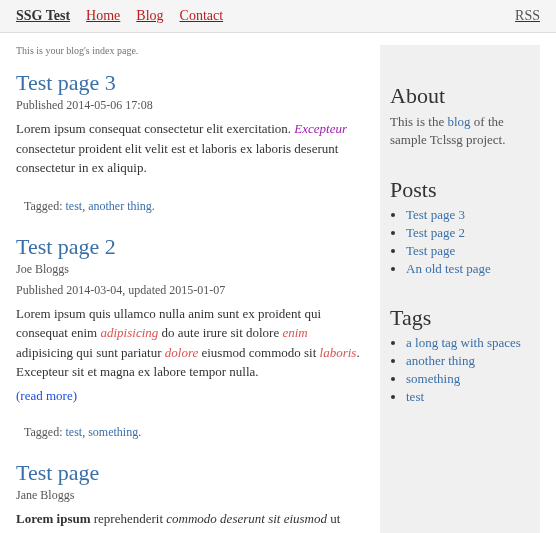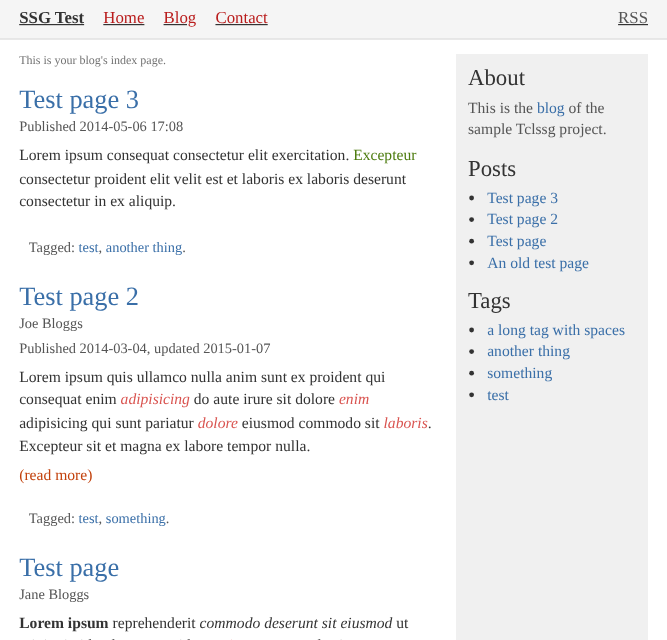--- a/index.html
+++ b/index.html
@@ -32,28 +32,28 @@
 
     
     .blog-intro { font-size: 10px; color: #737373; margin-bottom: 14px; }
 
     
     .post { margin-bottom: 20px; }
     .post-title { font-size: 22px; font-weight: normal; color: #3a6fa8; margin-bottom: 2px; }
     .post-title a { color: #3a6fa8; text-decoration: none; }
     .post-meta { font-size: 12px; color: #555; margin-bottom: 6px; }
     .post-body { font-size: 13px; line-height: 1.5; color: #333; margin-bottom: 6px; }
-    .read-more { font-size: 13px; color: #c2410c; text-decoration: none; }
+    .read-more { font-size: 13px; color: #1d4ed8; text-decoration: none; }
     .post-tags { font-size: 12px; color: #555; margin-top: 21px; padding-left: 8px; }
     .post-tags a { color: #3a6fa8; text-decoration: none; }
 
     
     #sidebar { background: #f0f0f0; padding: 10px; font-size: 13px; }
     .sidebar-section { margin-bottom: 14px; }
-    .sidebar-section h2 { font-size: 19px; font-weight: normal; color: #333; margin-bottom: 4px; border-bottom: none; }
+    .sidebar-section h2 { font-size: 22px; font-weight: normal; color: #333; margin-bottom: 4px; border-bottom: none; margin-top: 28px; }
     .sidebar-about-text { font-size: 13px; color: #555; line-height: 1.4; }
     .sidebar-about-text a { color: #3a6fa8; text-decoration: none; }
     .sidebar-section ul { list-style: disc; padding-left: 16px; }
     .sidebar-section ul li { margin-bottom: 2px; }
     .sidebar-section ul li a { color: #3a6fa8; text-decoration: none; font-size: 13px; }
   </style>
 </head>
 <body>
 
 <nav id="navbar">
@@ -67,21 +67,21 @@
 <div id="content-wrapper">
 
   <main id="main-content">
 
     <p class="blog-intro">This is your blog's index page.</p>
 
     <div id="posts-container">
         <div class="post">
           <h2 class="post-title"><a href="#">Test page 3</a></h2>
           <div class="post-meta">Published 2014-05-06 17:08</div>
-          <p class="post-body"><span>Lorem ipsum consequat consectetur elit exercitation. </span><span style="color: #4d7c0f; ">Excepteur</span><span> consectetur proident elit velit est et laboris ex laboris deserunt consectetur in ex aliquip.</span></p>
+          <p class="post-body"><span>Lorem ipsum consequat consectetur elit exercitation. </span><span style="color: #a21caf; font-style: italic;">Excepteur</span><span> consectetur proident elit velit est et laboris ex laboris deserunt consectetur in ex aliquip.</span></p>
           <div class="post-tags">Tagged: <a href="#">test</a>, <a href="#">another thing</a>.</div>
         </div>
         <div class="post">
           <h2 class="post-title"><a href="#">Test page 2</a></h2>
           <div class="post-meta">Joe Bloggs</div>
           <div class="post-meta">Published 2014-03-04, updated 2015-01-07</div>
           <p class="post-body"><span>Lorem ipsum quis ullamco nulla anim sunt ex proident qui consequat enim </span><span style="color: rgb(217, 83, 79); font-style: italic;">adipisicing</span><span> do aute irure sit dolore </span><span style="color: rgb(217, 83, 79); font-style: italic;">enim</span><span> adipisicing qui sunt pariatur </span><span style="color: rgb(217, 83, 79); font-style: italic;">dolore</span><span> eiusmod commodo sit </span><span style="color: rgb(217, 83, 79); font-style: italic;">laboris</span><span>. Excepteur sit et magna ex labore tempor nulla.</span></p>
           <p style="font-size: 13px;"><a href="#" class="read-more">(read more)</a></p>
           <div class="post-tags">Tagged: <a href="#">test</a>, <a href="#">something</a>.</div>
         </div>

